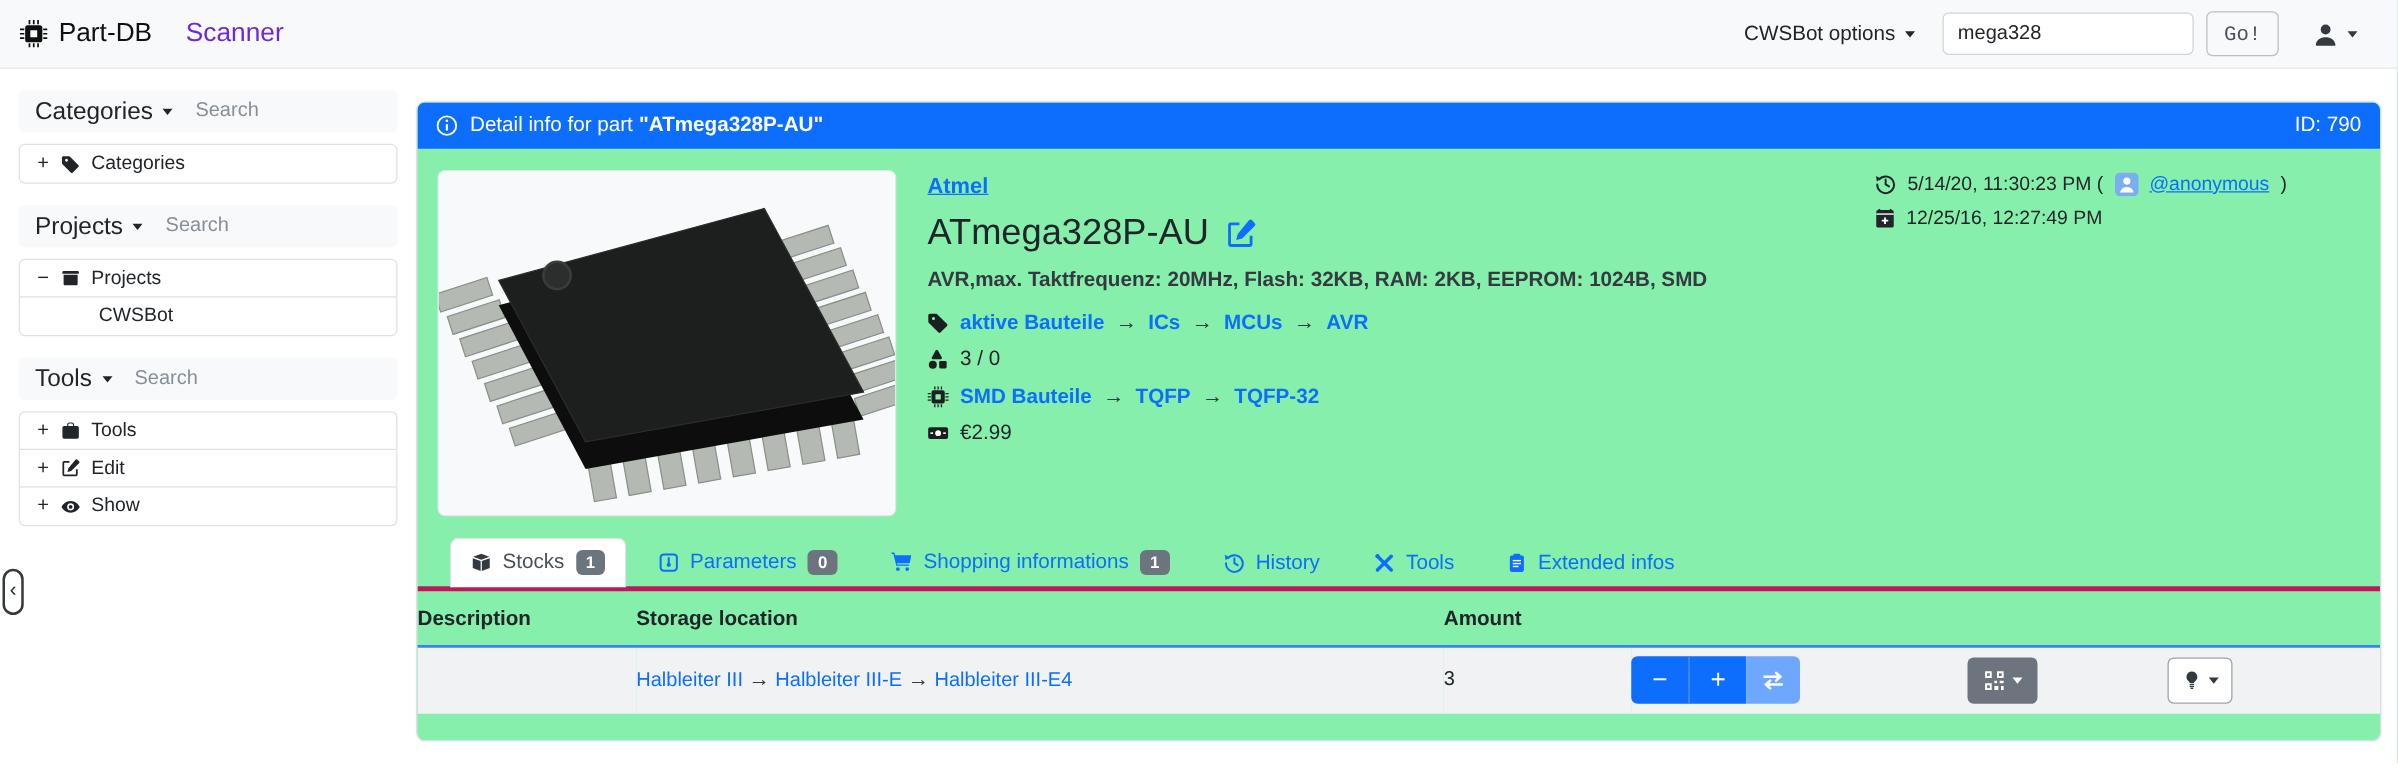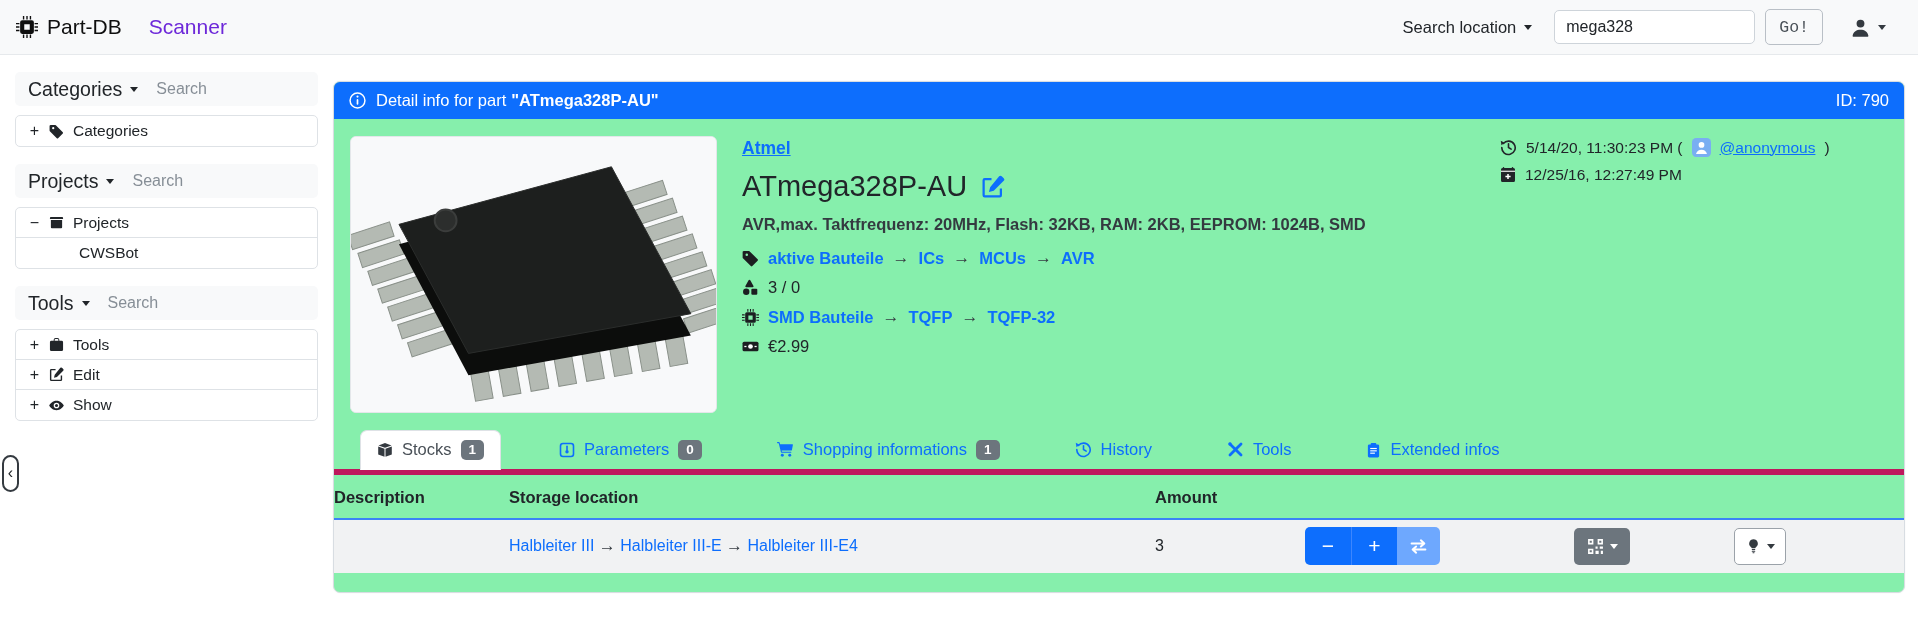--- a/index.html
+++ b/index.html
@@ -73,22 +73,22 @@
   .part-desc { font-size:16.5px; font-weight:700; color:#343a40; margin:0 0 14px; }
   .meta-row { display:flex; align-items:center; gap:9px; font-size:16.5px; margin-bottom:10px; color:#212529; }
   .m-icon { color:#1c1e21; flex:none; }
   .meta-link { color:#0d6efd; font-weight:600; cursor:pointer; }
   .arrow { color:#343a40; font-weight:700; font-size:17px; }
   .part-dates { margin-left:auto; width:388px; flex:none; font-size:15.5px; padding-top:2px; }
   .date-row { display:flex; align-items:center; gap:9px; margin-bottom:9px; color:#212529; }
   .date-link { color:#0d6efd; text-decoration:underline; cursor:pointer; }
 
   
-  .tabs { display:flex; padding-left:26px; margin-top:17px;
-    border-bottom:6px solid #be185d; flex:none;gap:32px; }
+  .tabs { display:flex; align-items:flex-end; padding-left:26px; margin-top:17px;
+    border-bottom:4px solid #be185d; flex:none; }
   .tab { display:flex; align-items:center; gap:9px; padding:9px 16px; font-size:16.5px; color:#0d6efd;
     border:1px solid transparent; border-radius:7px 7px 0 0; margin-bottom:-1px; margin-right:9px;
     background:none; font-family:inherit; cursor:pointer; }
   .tab.active { background:#fff; border-color:#dee2e6 #dee2e6 #fff; color:#495057; }
   .badge { background:#6c757d; color:#fff; font-size:13.5px; font-weight:700; padding:3px 8px;
     border-radius:5px; line-height:1; }
 
   
   .stock-table { width:100%; border-collapse:collapse; font-size:16.5px; }
   .stock-table th { text-align:left; font-weight:700; padding:13px 0 11px; border-bottom:2px solid #3b82f6; }
@@ -120,21 +120,21 @@
   <a class="brand">
     <svg viewBox="0 0 16 16" width="22" height="22">
         <path fill="currentColor" fill-rule="evenodd" d="M4.5 3h7A1.5 1.5 0 0 1 13 4.5v7a1.5 1.5 0 0 1-1.5 1.5h-7A1.5 1.5 0 0 1 3 11.5v-7A1.5 1.5 0 0 1 4.5 3zM6 6v4h4V6H6z"></path>
         <path fill="currentColor" d="M5 0h1v2.5H5zM7.5 0h1v2.5h-1zM10 0h1v2.5h-1zM5 13.5h1V16H5zM7.5 13.5h1V16h-1zM10 13.5h1V16h-1zM0 5h2.5v1H0zM0 7.5h2.5v1H0zM0 10h2.5v1H0zM13.5 5H16v1h-2.5zM13.5 7.5H16v1h-2.5zM13.5 10H16v1h-2.5z"></path>
       </svg>
     <span>Part-DB</span>
   </a>
   <a class="nav-scanner">Scanner</a>
   <div class="nav-right">
     <button class="search-options">
-      <span>Search location</span>
+      <span>CWSBot options</span>
       <span class="caret"></span>
     </button>
     <input class="nav-search-input" value="mega328" style="">
     <button class="go-btn">Go!</button>
     <button class="user-menu">
       <svg viewBox="0 0 16 16" width="21" height="21">
           <path fill="currentColor" d="M8 8a3 3 0 1 0 0-6 3 3 0 0 0 0 6zm-6 6.2C2.6 11.3 5 9.8 8 9.8s5.4 1.5 6 4.4c.1.5-.3.8-.8.8H2.8c-.5 0-.9-.3-.8-.8z"></path>
         </svg>
       <span class="caret"></span>
     </button>

